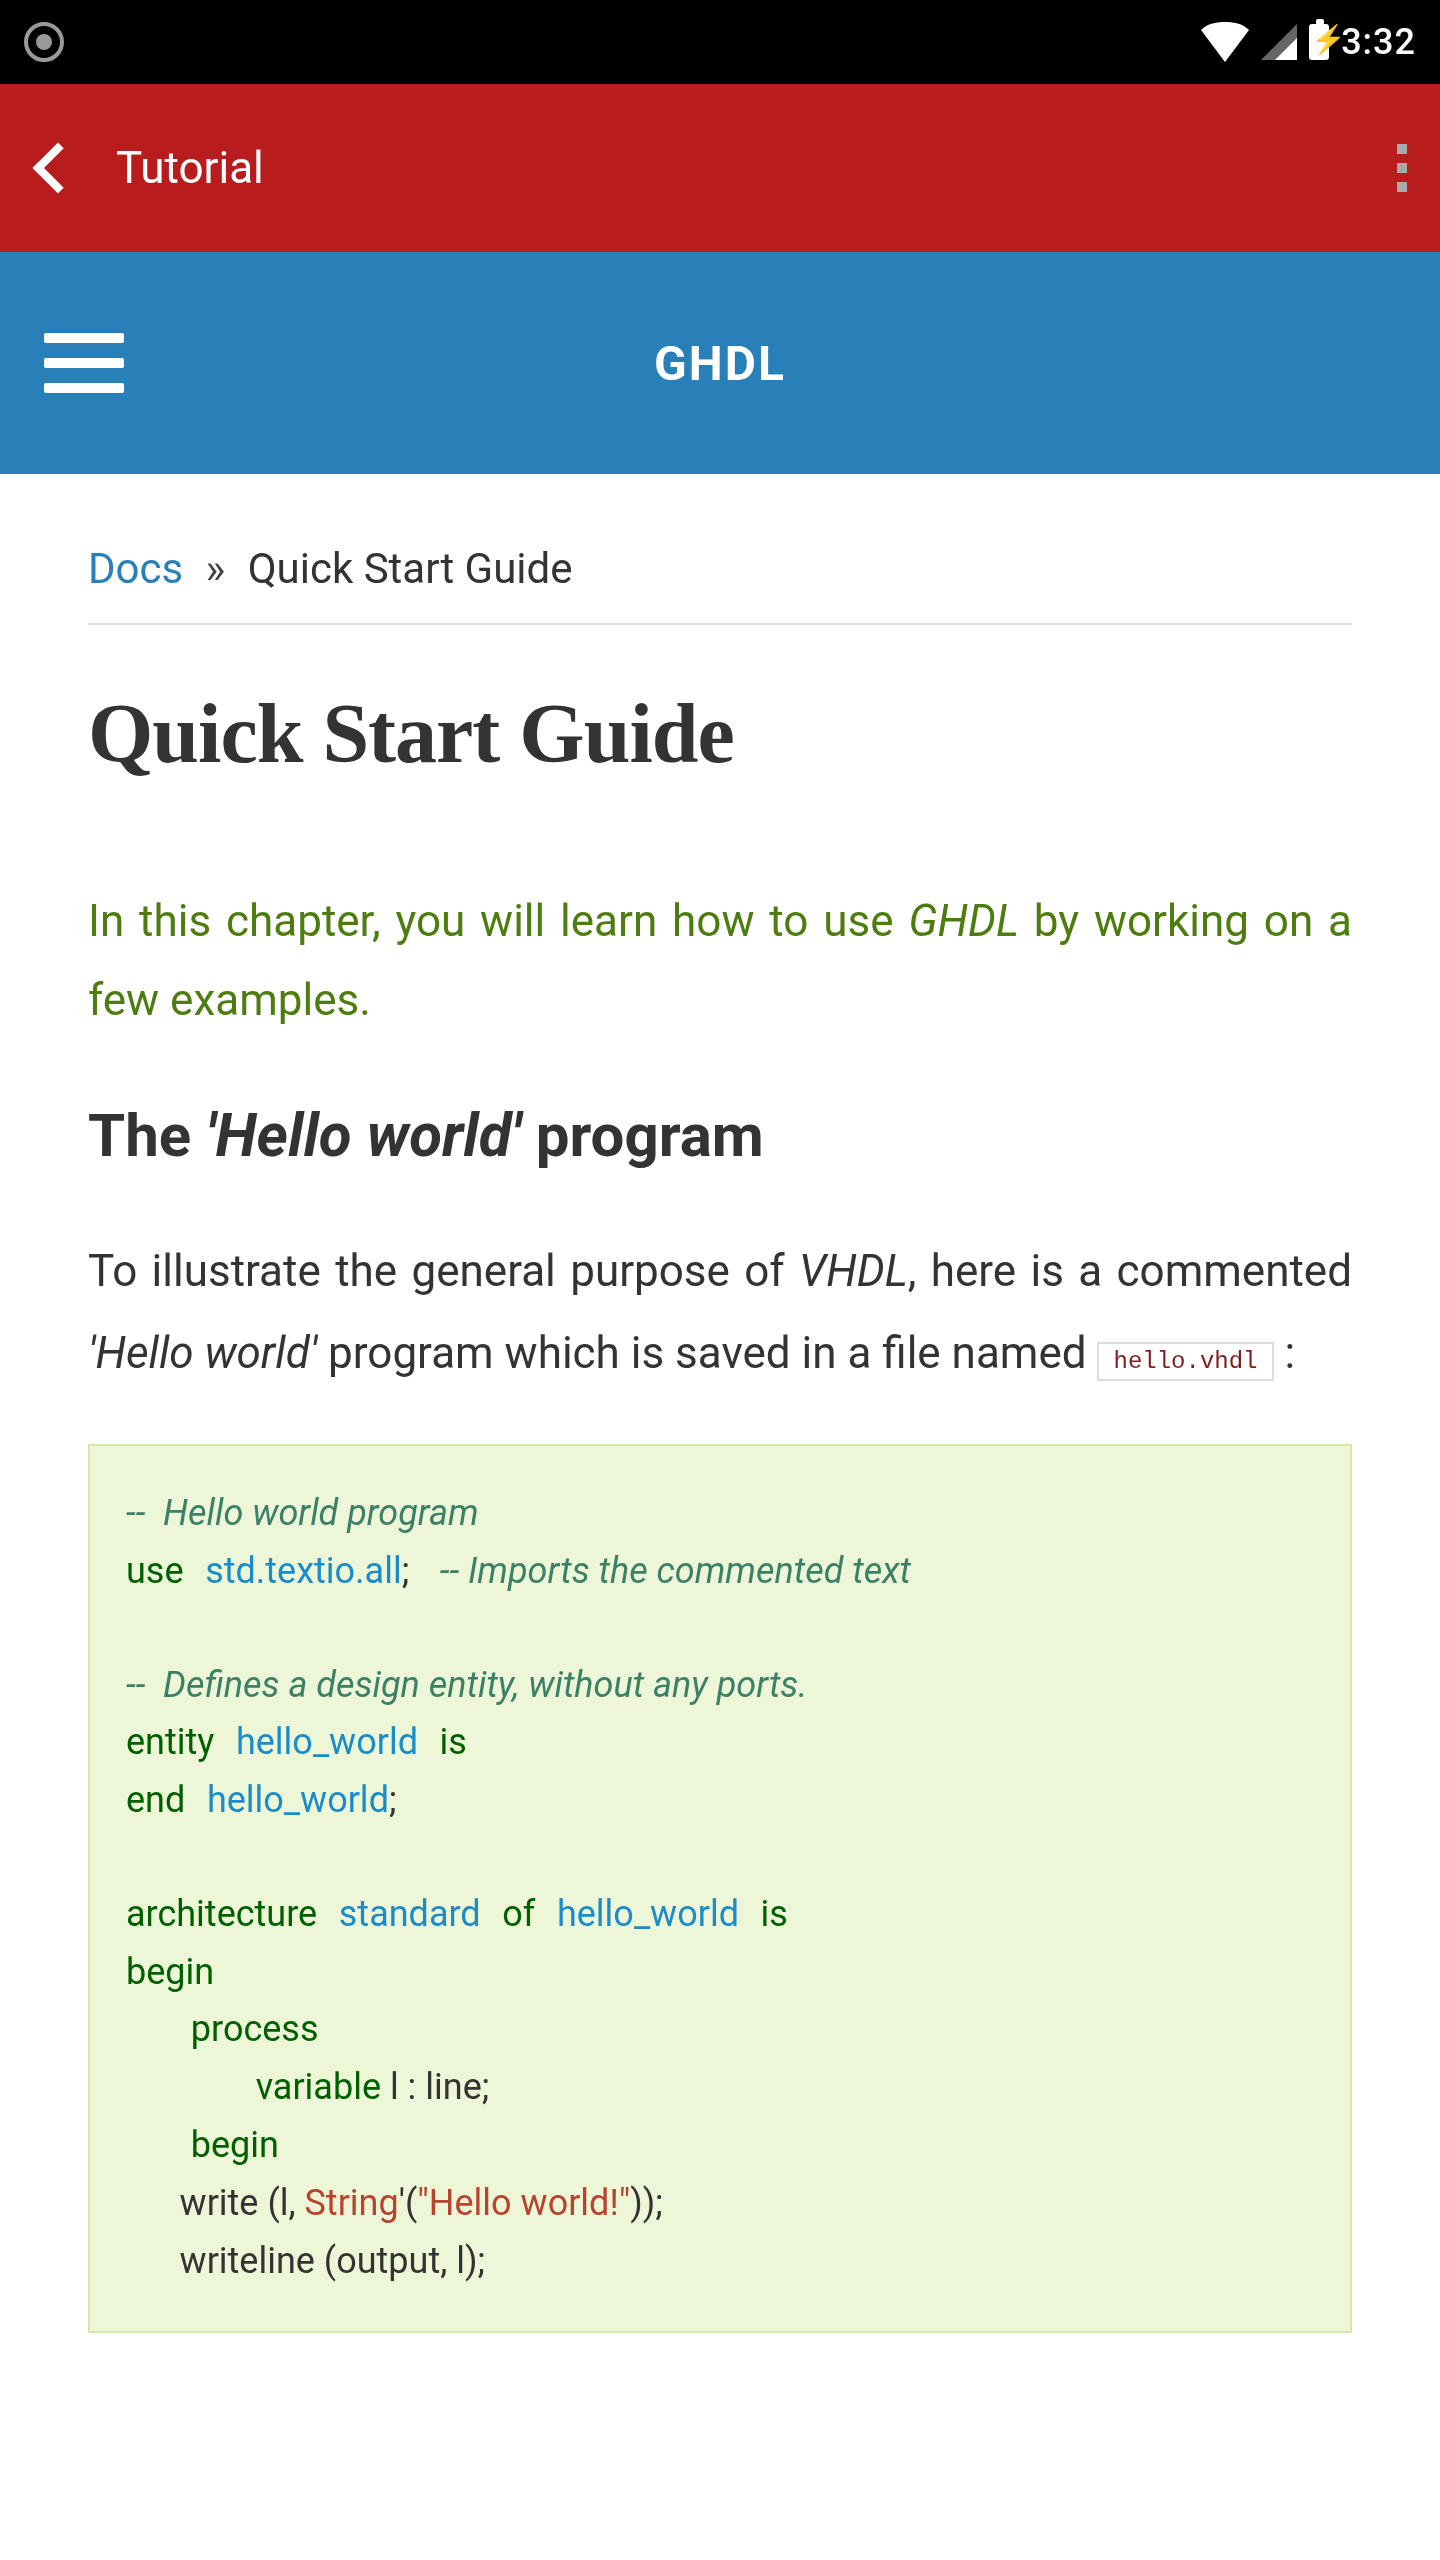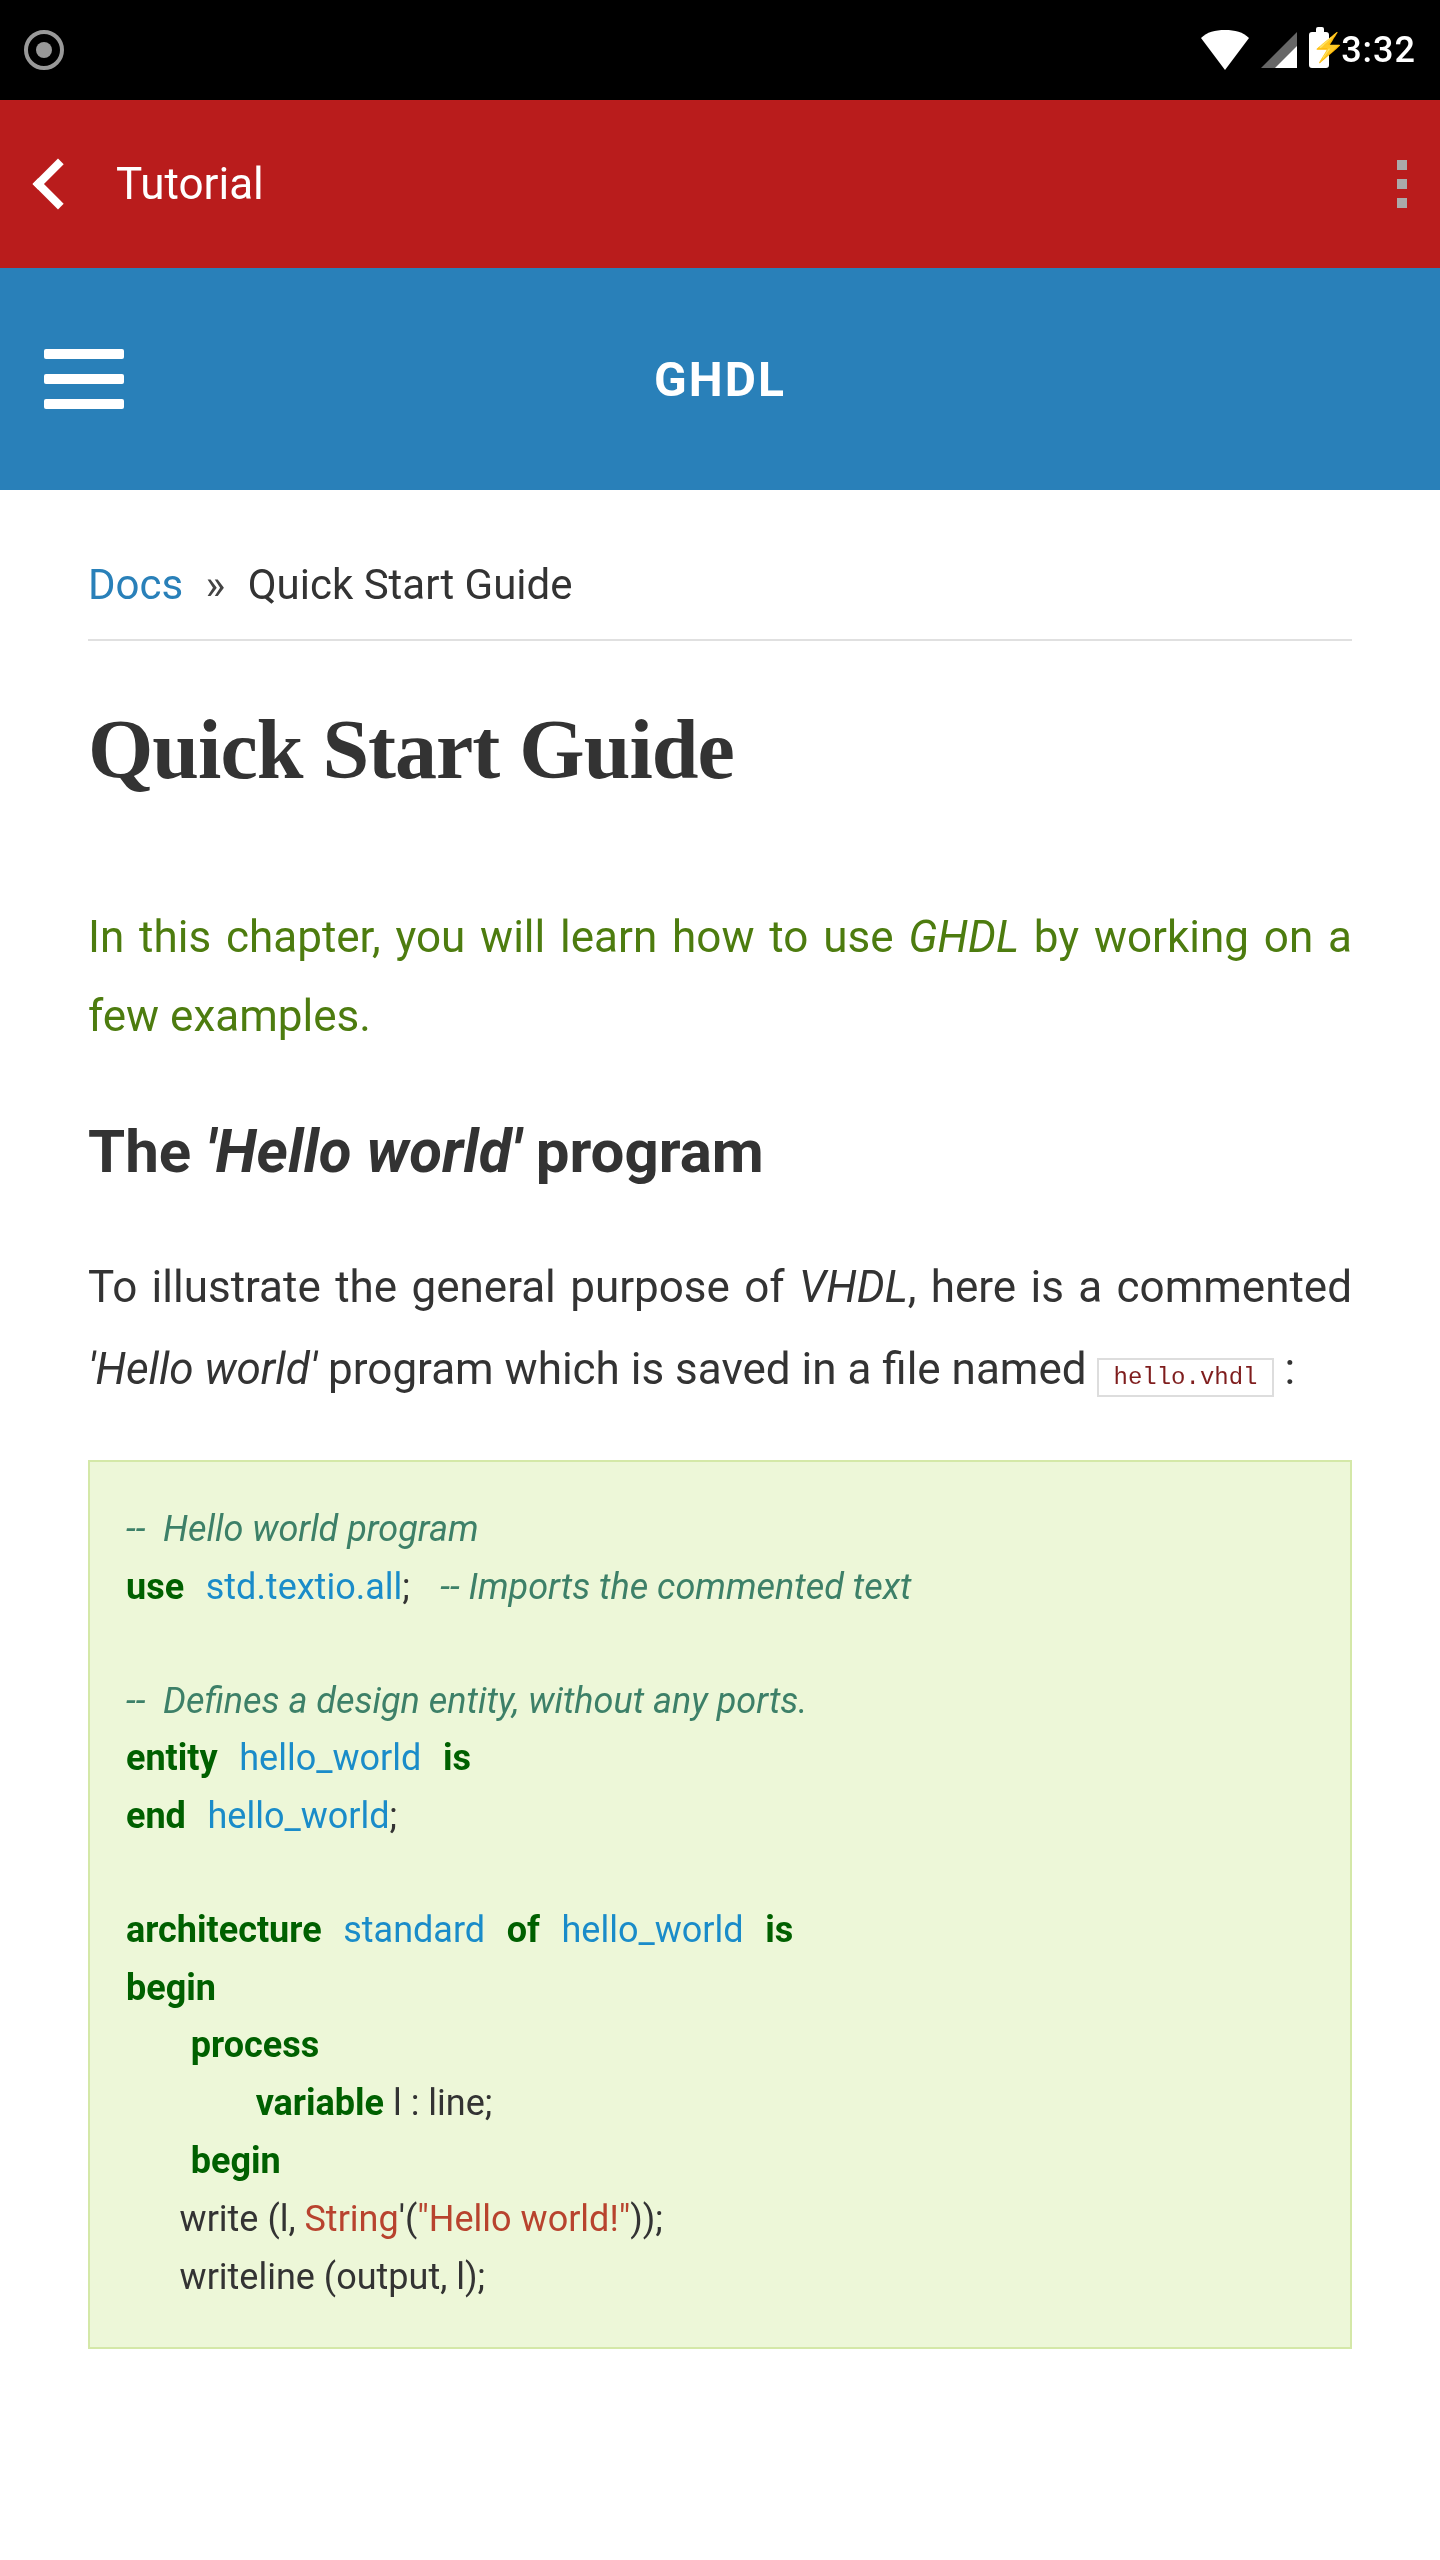--- a/index.html
+++ b/index.html
@@ -1,17 +1,17 @@
 <!DOCTYPE html>
 <html><head>
 <meta charset="utf-8">
 <style>
 *{margin:0;padding:0;box-sizing:border-box;font-family:-apple-system,BlinkMacSystemFont,"Segoe UI",Roboto,sans-serif}
 html,body{width:1440px;height:2560px;background:#000;overflow:hidden}
-.statusbar{height:100px;background:#000;display:flex;align-items:center;justify-content:space-between;padding:0 24px}
+.statusbar{height:84px;background:#000;display:flex;align-items:center;justify-content:space-between;padding:0 24px}
 .status-left{display:flex;align-items:center}
 .status-right{display:flex;align-items:center;gap:12px;color:#fff}
 .circle-icon{width:40px;height:40px;border:4px solid #999;border-radius:50%;position:relative}
 .circle-icon::after{content:"";position:absolute;top:50%;left:50%;transform:translate(-50%,-50%);width:16px;height:16px;background:#999;border-radius:50%}
 .signal-icon{width:36px;height:36px;position:relative}
 .signal-icon::before{content:"";position:absolute;right:0;bottom:0;width:0;height:0;border-right:36px solid #666;border-top:36px solid transparent}
 .signal-icon::after{content:"";position:absolute;right:0;bottom:0;width:0;height:0;border-right:22px solid #fff;border-top:22px solid transparent}
 .battery-icon{width:20px;height:36px;border:3px solid #fff;border-radius:3px;position:relative;background:#fff}
 .battery-icon::before{content:"";position:absolute;top:-8px;left:4px;width:8px;height:5px;background:#fff;border-radius:2px 2px 0 0}
 .battery-icon::after{content:"⚡";position:absolute;top:-4px;left:-1px;color:#000;font-size:28px}
@@ -35,21 +35,21 @@
 h1{font-family:"Roboto Slab",Georgia,serif;font-size:84px;font-weight:700;color:#333;margin:60px 0 100px;letter-spacing:-1px}
 .intro{font-size:44px;color:#4d7c0f;line-height:1.8;text-align:justify;margin-bottom:60px}
 .intro em{font-style:italic}
 h2{font-family:"Roboto Slab",Georgia,serif;font-size:60px;font-weight:700;color:#333;margin:50px 0 60px}
 h2 em{font-style:italic}
 .para{font-size:44px;color:#333;line-height:1.85;text-align:justify;margin-bottom:50px}
 .para em{font-style:italic}
 code.inline{font-family:"Consolas","Courier New",monospace;background:#fff;border:2px solid #ddd;padding:4px 14px;color:#7f1d1d;font-size:24px}
 .codeblock{background:#edf7d8;border:2px solid #d4e8a8;padding:40px 36px;font-family:"Consolas","Courier New",monospace;font-size:36px;line-height:1.55;white-space:pre;overflow:hidden;color:#333}
 .cm{color:#3d8068;font-style:italic}
-.kw{color:#006000;font-weight:700}
+.kw{color:#006000;font-weight:400}
 .nm{color:#1a8cc9}
 .fn{color:#1a8cc9;font-weight:400}
 .ty{color:#b8432e}
 .st{color:#b8432e}
 .pn{color:#333}
 .navbar{height:176px;background:#000;display:flex;align-items:center;justify-content:space-around}
 .nav-back{width:0;height:0;border-top:28px solid transparent;border-bottom:28px solid transparent;border-right:44px solid #fff}
 .nav-home{width:52px;height:52px;background:#fff;border-radius:50%}
 .nav-recent{width:46px;height:46px;background:#fff}
 </style>

